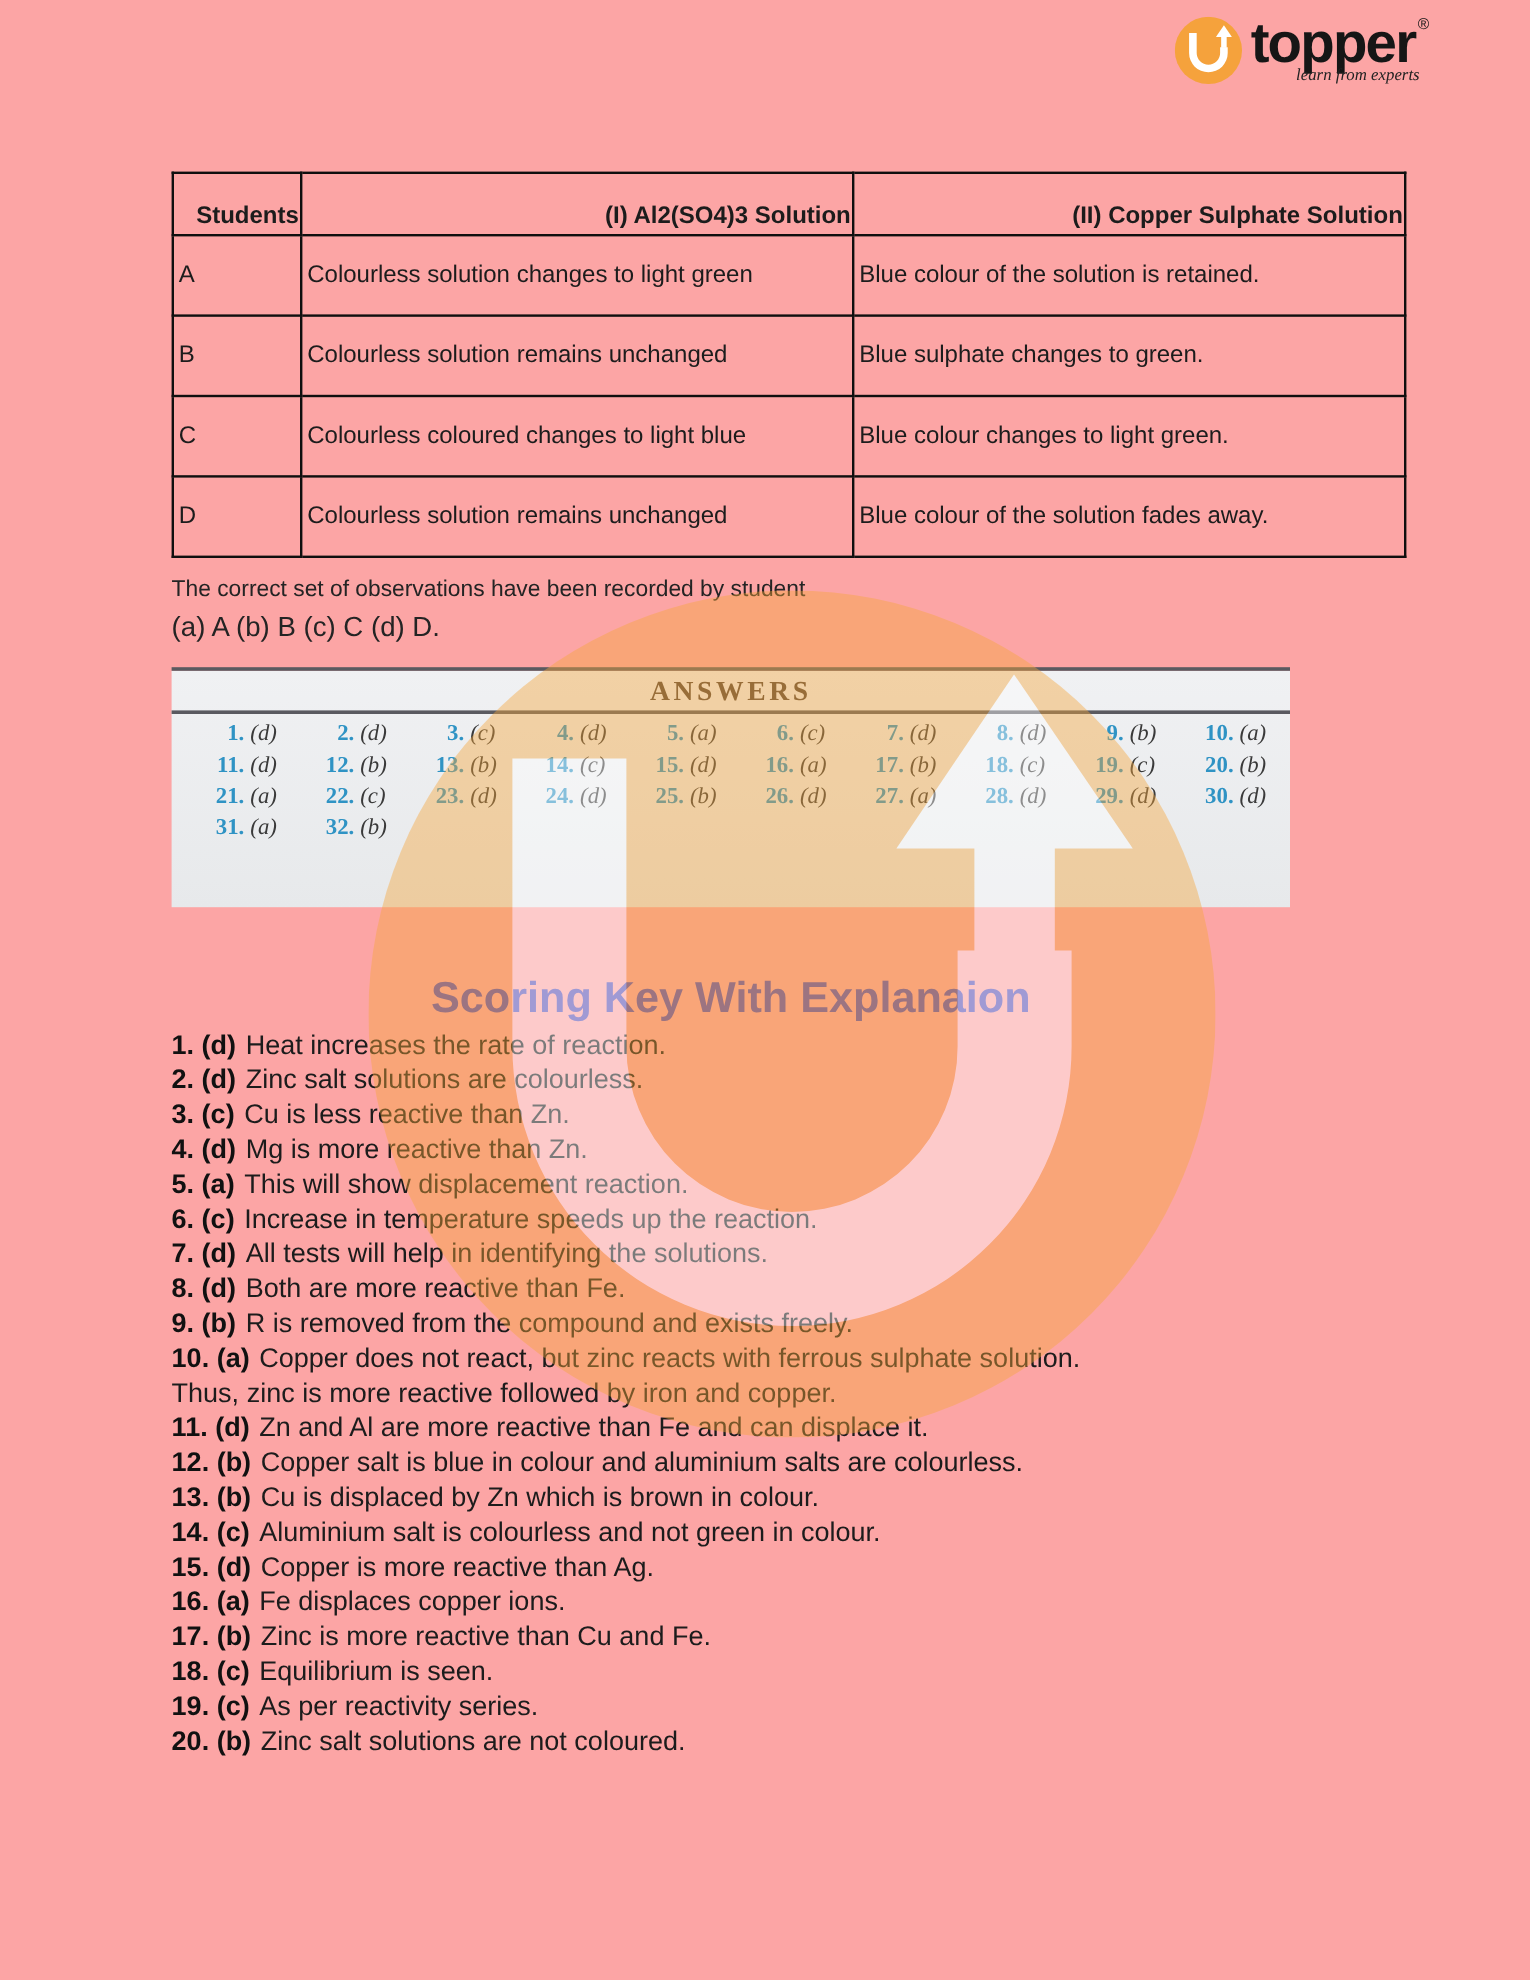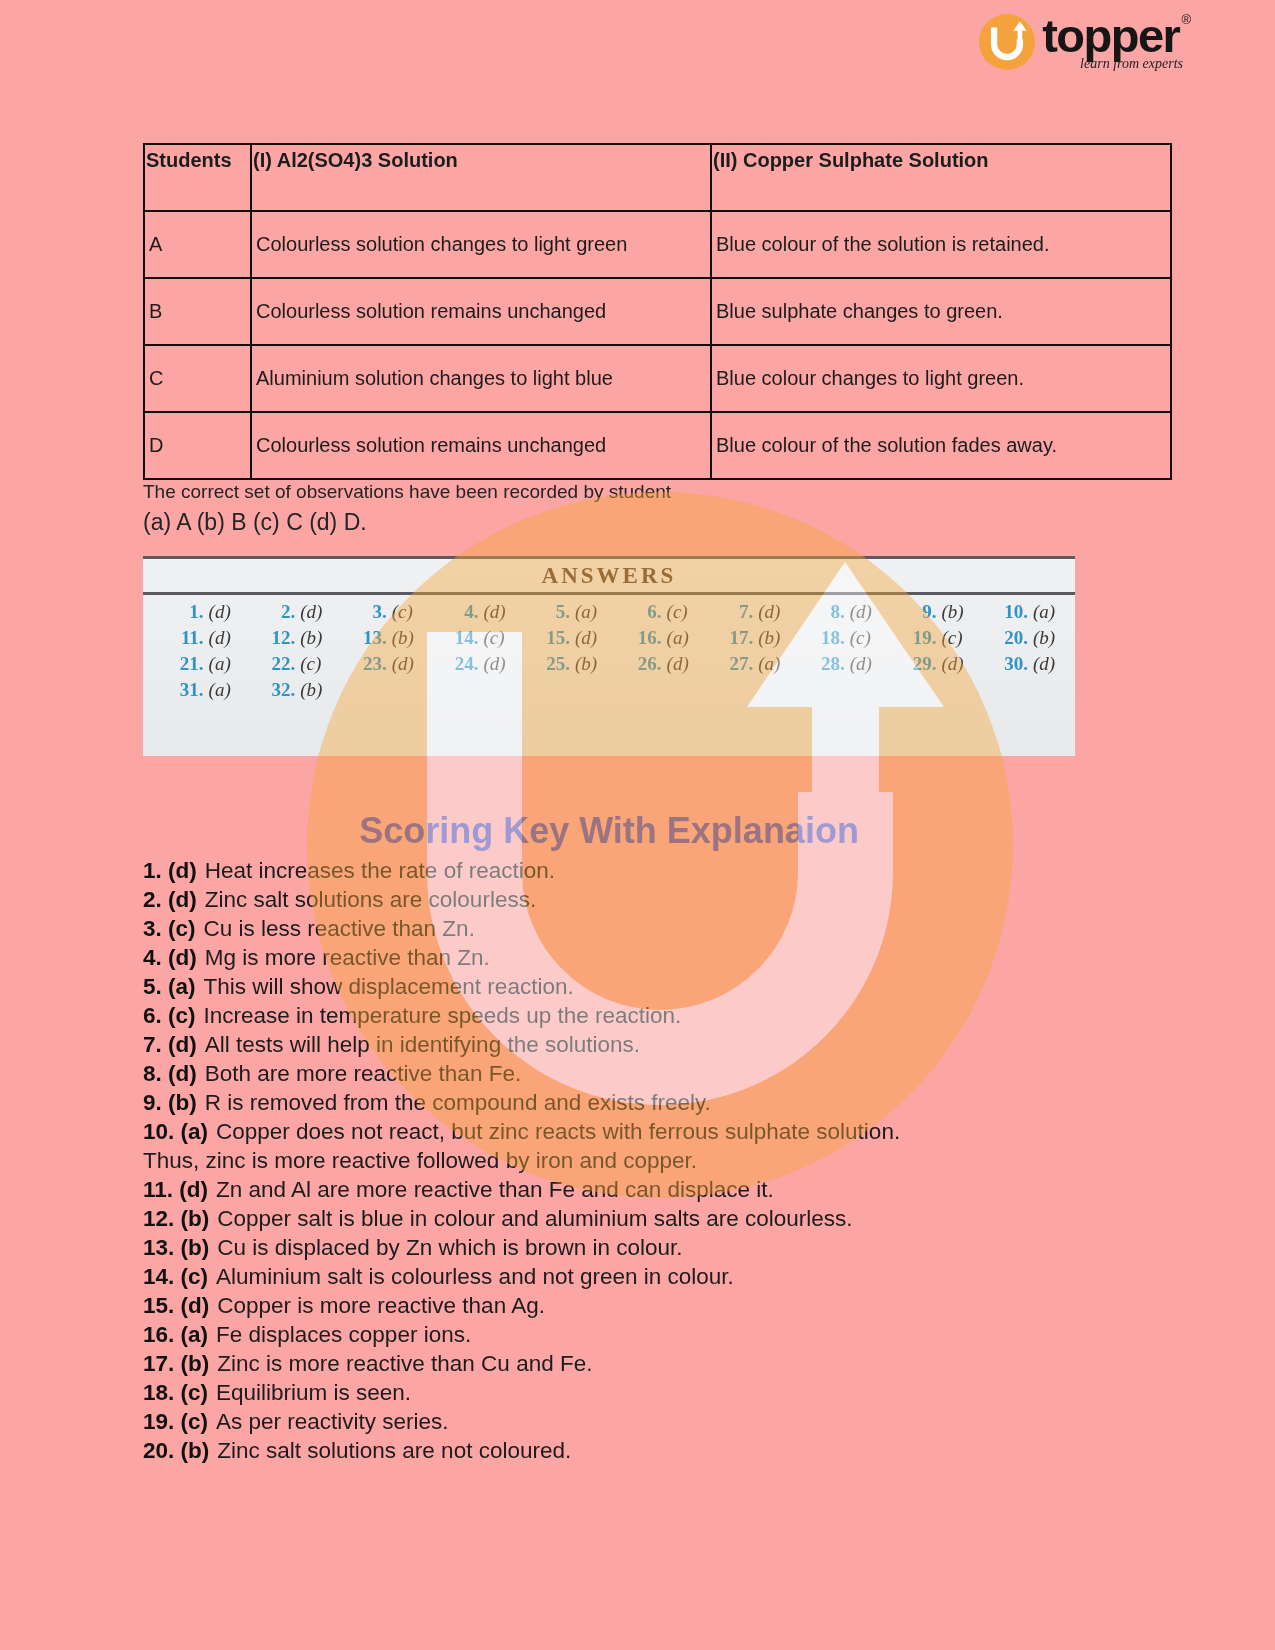--- a/index.html
+++ b/index.html
@@ -12,21 +12,21 @@
   .logo-text-wrap{position:relative;}
   .logo-brand{font-size:47px;font-weight:bold;color:#161616;letter-spacing:-1.5px;line-height:52px;}
   .logo-reg{font-size:13px;vertical-align:top;position:relative;top:2px;left:2px;color:#161616;}
   .logo-tagline{font-family:"Liberation Serif",serif;font-style:italic;font-size:14px;color:#222;
                 text-align:right;margin-top:-6px;padding-right:6px;}
 
   
   .obs-table{position:absolute;top:143px;left:143px;width:1027px;border-collapse:collapse;
              table-layout:fixed;}
   .obs-table th,.obs-table td{border:2px solid #0f0f0f;font-size:20px;}
-  .obs-table th{font-weight:bold;text-align:left;vertical-align:top;padding-top:4px;height:67px;
+  .obs-table th{font-weight:bold;text-align:right;vertical-align:top;padding-top:24px;height:52px;
                 box-sizing:border-box;}
   .obs-table td{height:67px;box-sizing:border-box;vertical-align:middle;text-align:left;
                 padding:0 3px 0 4px;}
   .col-student{width:107px;}
   .col-sol{width:460px;}
 
   
   .q1{position:absolute;top:481px;left:143px;margin:0;font-size:19px;color:#242424;}
   .q2{position:absolute;top:509px;left:143px;margin:0;font-size:23px;color:#242424;}
 
@@ -89,21 +89,21 @@
         <td>Colourless solution changes to light green</td>
         <td>Blue colour of the solution is retained.</td>
       </tr>
         <tr>
         <td>B</td>
         <td>Colourless solution remains unchanged</td>
         <td>Blue sulphate changes to green.</td>
       </tr>
         <tr>
         <td>C</td>
-        <td>Aluminium solution changes to light blue</td>
+        <td>Colourless coloured changes to light blue</td>
         <td>Blue colour changes to light green.</td>
       </tr>
         <tr>
         <td>D</td>
         <td>Colourless solution remains unchanged</td>
         <td>Blue colour of the solution fades away.</td>
       </tr>
       </tbody>
   </table>
 

